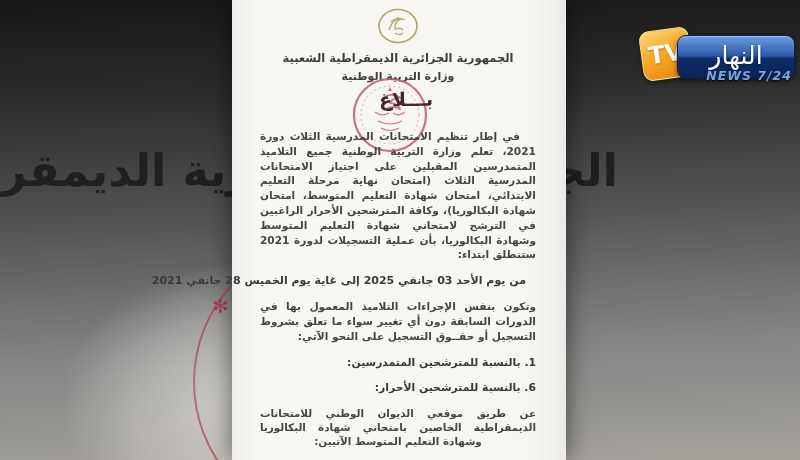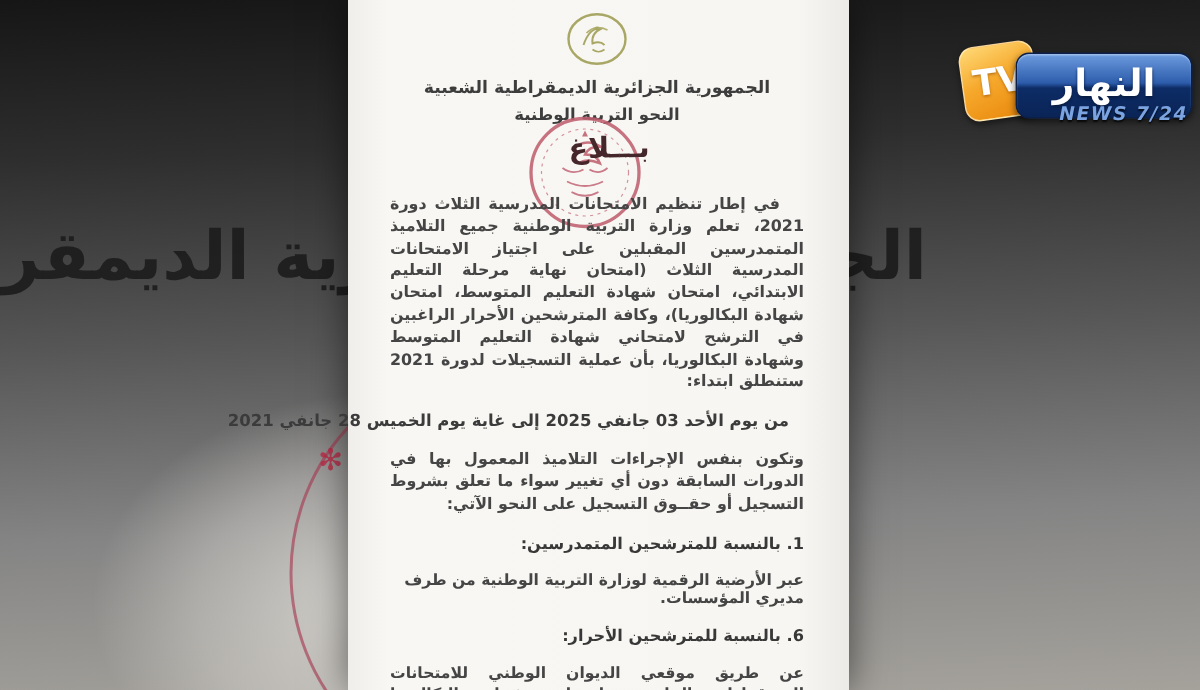--- a/index.html
+++ b/index.html
@@ -100,21 +100,21 @@
     text-shadow:0 1px 2px rgba(150,80,0,0.65);
   }
   .logo-blue{
     position:absolute;right:0;top:9px;width:116px;height:42px;z-index:2;
     background:linear-gradient(180deg,#6d9ce0 0%,#2d5cab 46%,#0d2c66 54%,#0a2456 100%);
     border:1px solid #0a1f4a;border-radius:9px;
     display:flex;align-items:center;justify-content:center;
     box-shadow:0 2px 5px rgba(0,0,0,0.55), inset 0 1px 1px rgba(255,255,255,0.35);
   }
   .logo-blue span{
-    color:#fff;font-size:25px;font-weight:bold;direction:rtl;
+    color:#fff;font-size:25px;font-weight:normal;direction:rtl;
     text-shadow:0 1px 2px #081c40;padding-bottom:3px;text-align:center;
   }
   .logo-news{
     position:absolute;right:3px;top:42px;z-index:2;
     font-size:12.5px;font-weight:bold;font-style:italic;
     color:#7aa3e0;letter-spacing:1px;
     text-shadow:0 1px 1px rgba(0,0,0,0.7);
   }
 </style>
 </head>
@@ -131,39 +131,38 @@
 
     <svg class="emblem" viewBox="0 0 46 36">
       <ellipse cx="23" cy="18" rx="19" ry="16.5" fill="none" stroke="#9b9a4e" stroke-width="1.6"></ellipse>
       <path d="M14 22 q4 -12 12 -11 q-7 3 -6 10 q5 -2 8 1" fill="none" stroke="#9b9a4e" stroke-width="1.3"></path>
       <path d="M16 14 q6 -6 14 -2" fill="none" stroke="#a6a55c" stroke-width="1.1"></path>
       <path d="M20 25 q4 3 8 0" fill="none" stroke="#9b9a4e" stroke-width="1.1"></path>
       <circle cx="23" cy="11" r="1.4" fill="#9b9a4e"></circle>
     </svg>
 
     <div class="doc-title t1">الجمهورية الجزائرية الديمقراطية الشعبية</div>
-    <div class="doc-title t2">النحو التربية الوطنية</div>
+    <div class="doc-title t2">وزارة التربية الوطنية</div>
 
     <svg class="stamp" viewBox="0 0 78 78">
       <circle cx="39" cy="39" r="36" fill="none" stroke="#c06070" stroke-width="2.2"></circle>
       <circle cx="39" cy="39" r="29" fill="none" stroke="#cf8490" stroke-width="0.8" stroke-dasharray="2 3"></circle>
       <path d="M30 24 q9 -9 20 -2 q-8 -1 -11 5 q8 0 10 6 q-9 -4 -14 0" fill="none" stroke="#c06070" stroke-width="1.6"></path>
       <path d="M24 36 q7 5 14 1 m4 0 q6 4 12 -1" fill="none" stroke="#c4697a" stroke-width="1.2"></path>
       <path d="M27 45 q12 6 24 0 M30 52 q9 5 18 0" fill="none" stroke="#c4697a" stroke-width="1.2"></path>
       <path d="M37 15 l2 -4 2 4 -4 0" fill="#c06070"></path>
     </svg>
     <div class="stamp-word">بـــلاغ</div>
 
     <div class="doc-body">
       <p class="p-intro">في إطار تنظيم الامتحانات المدرسية الثلاث دورة 2021، تعلم وزارة التربية الوطنية جميع التلاميذ المتمدرسين المقبلين على اجتياز الامتحانات المدرسية الثلاث (امتحان نهاية مرحلة التعليم الابتدائي، امتحان شهادة التعليم المتوسط، امتحان شهادة البكالوريا)، وكافة المترشحين الأحرار الراغبين في الترشح لامتحاني شهادة التعليم المتوسط وشهادة البكالوريا، بأن عملية التسجيلات لدورة 2021 ستنطلق ابتداء:</p>
       <p class="p-date">من يوم الأحد 03 جانفي 2025 إلى غاية يوم الخميس 28 جانفي 2021</p>
       <p class="p-cond">وتكون بنفس الإجراءات التلاميذ المعمول بها في الدورات السابقة دون أي تغيير سواء ما تعلق بشروط التسجيل أو حقــوق التسجيل على النحو الآتي:</p>
 
       <p class="h-item">1. بالنسبة للمترشحين المتمدرسين:</p>
-      <p class="p-item1">عبر الأرضية الرقمية لوزارة التربية الوطنية من طرف مديري المؤسسات.</p>
 
       <p class="h-item" style="margin-top:12px">6. بالنسبة للمترشحين الأحرار:</p>
       <p class="p-item2">عن طريق موقعي الديوان الوطني للامتحانات الديمقراطية الخاصين بامتحاني شهادة البكالوريا وشهادة التعليم المتوسط الآتيين:</p>
 
       <div class="link-rows">
         <div class="link-row">
           <span class="link-label">- امتحان شهـادة البكـالـوريــــا:</span>
           <a class="link-url">https://bac.onec.dz</a>
         </div>
 

